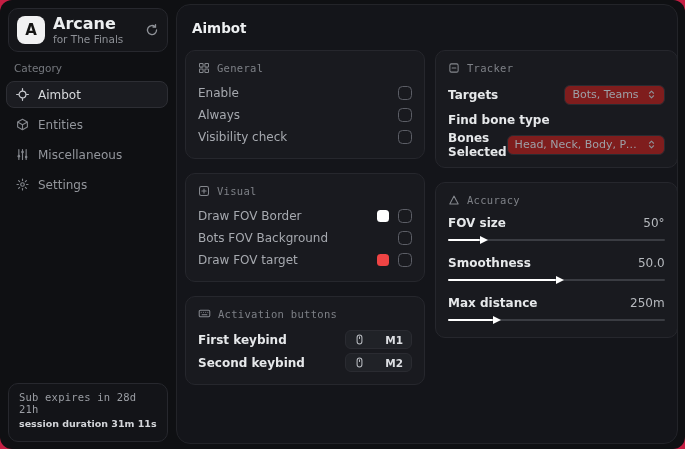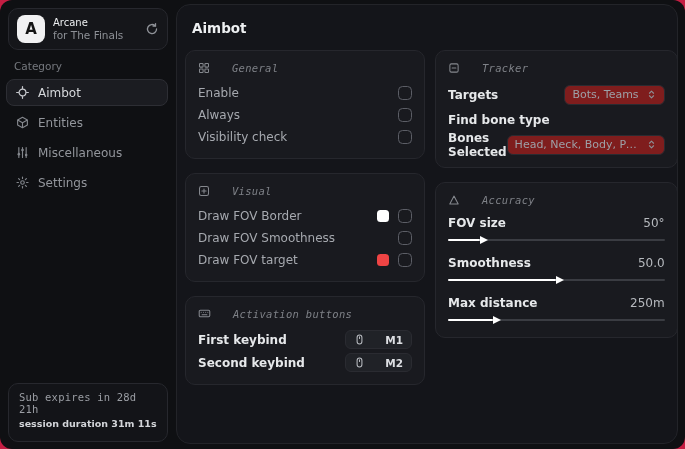--- a/index.html
+++ b/index.html
@@ -20,21 +20,21 @@
     margin:8px 6px 4px 8px;padding:6px 8px;box-sizing:border-box;
     border:1px solid #27282e;border-radius:10px;background:#15161a;
     display:flex;align-items:center;gap:8px;
   }
   .logo{
     width:28px;height:28px;border-radius:8px;background:#f1f1f2;color:#141414;
     display:flex;align-items:center;justify-content:center;
     font-weight:bold;font-size:15px;flex:0 0 28px;
   }
   .app-text{flex:1;min-width:0;line-height:1.15;}
-  .app-name{font-size:10px;font-weight:normal;color:#eceef0;}
+  .app-name{font-size:16px;font-weight:bold;color:#eceef0;}
   .app-sub{font-size:10.5px;color:#8d9096;}
   .icon{display:inline-flex;align-items:center;justify-content:center;color:#85888e;}
   .refresh{color:#8f9298;cursor:pointer;}
   .category{margin:10px 14px 7px;font-size:10.5px;color:#75787e;}
   .nav{display:flex;flex-direction:column;gap:3px;padding:0 6px;}
   .nav-item{
     display:flex;align-items:center;gap:9px;height:25px;padding:0 9px;
     border-radius:8px;border:1px solid transparent;
     font-size:12px;color:#93969c;cursor:pointer;
   }
@@ -55,21 +55,21 @@
     padding:10px 9px 10px 8px;overflow:hidden;
   }
   .page-title{margin:5px 7px 14px;font-size:13.5px;font-weight:bold;color:#eef0f2;}
   .cols{display:flex;gap:10px;align-items:flex-start;}
   .col-left{width:240px;flex:0 0 240px;display:flex;flex-direction:column;gap:14px;}
   .col-right{flex:1;display:flex;flex-direction:column;gap:14px;}
   .card{
     box-sizing:border-box;background:#191a1f;border:1px solid #26272d;
     border-radius:10px;padding:9px 12px 10px;
   }
-  .card-head{display:flex;align-items:center;gap:22px;height:15px;margin-bottom:7px;font-style:italic;}
+  .card-head{display:flex;align-items:center;gap:7px;height:15px;margin-bottom:7px;}
   .card-title{
     font-family:"DejaVu Sans Mono","Liberation Mono",monospace;
     font-size:10.5px;color:#7e8187;letter-spacing:.3px;
   }
   .row{display:flex;align-items:center;justify-content:space-between;height:22px;}
   .row.tall{height:25px;}
   .row-label{font-size:12px;color:#a6a9af;}
   .row-label.strong{color:#e6e8ea;font-weight:600;}
   .row-right{display:flex;align-items:center;gap:9px;}
   .checkbox{
@@ -231,21 +231,21 @@
             <span class="card-title">Visual</span>
           </div>
           <div class="row">
             <span class="row-label">Draw FOV Border</span>
             <span class="row-right">
               <span class="swatch" style="background: rgb(255, 255, 255);"></span>
               <span class="checkbox"></span>
             </span>
           </div>
           <div class="row">
-            <span class="row-label">Draw FOV Smoothness</span>
+            <span class="row-label">Bots FOV Background</span>
             <span class="row-right">
               <span class="checkbox"></span>
             </span>
           </div>
           <div class="row">
             <span class="row-label">Draw FOV target</span>
             <span class="row-right">
               <span class="swatch" style="background: rgb(239, 68, 68);"></span>
               <span class="checkbox"></span>
             </span>

